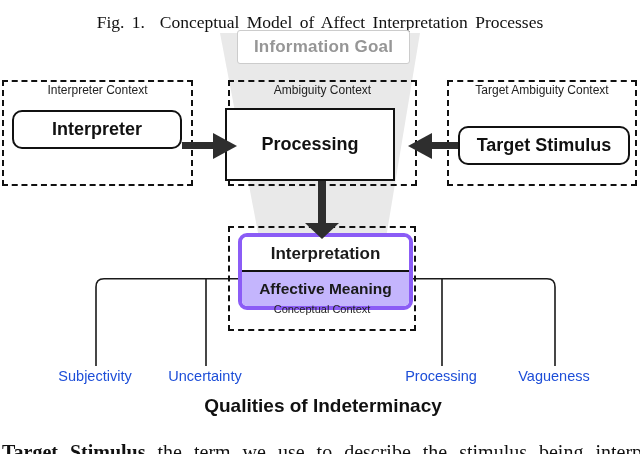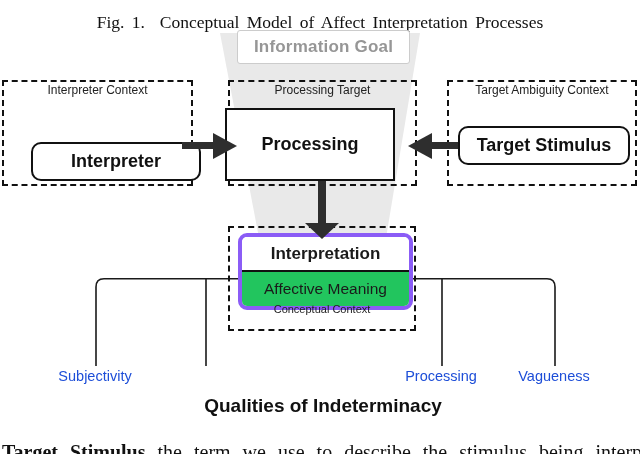--- a/index.html
+++ b/index.html
@@ -47,22 +47,22 @@
   .interp-stack{
     top:233px;left:238px;width:167px;height:69px;border:4px solid #8b5cf6;
     border-radius:9px;overflow:hidden;z-index:3;background:#fff;
     display:flex;flex-direction:column;
   }
   .interp-top{
     flex:0 0 33px;background:#fff;display:flex;align-items:center;justify-content:center;
     font-weight:bold;font-size:17px;border-bottom:2px solid #111;
   }
   .interp-bottom{
-    flex:1;background:#22c55e;display:flex;align-items:center;justify-content:center;
-    font-weight:normal;font-size:15.5px;
+    flex:1;background:#c4b5fd;display:flex;align-items:center;justify-content:center;
+    font-weight:bold;font-size:15.5px;
   }
   
   svg.connector{top:0;left:0;z-index:1;}
   .quality{
     top:368px;transform:translateX(-50%);font-size:14.5px;color:#1d4ed8;white-space:nowrap;z-index:2;
   }
   .qualities-title{
     top:395px;left:0;width:646px;text-align:center;font-weight:bold;font-size:19px;color:#111;z-index:2;
   }
   .body-line{
@@ -83,26 +83,26 @@
   <svg class="abs connector" width="640" height="454" viewBox="0 0 640 454">
     <path d="M96,366 L96,287 Q96,278.8 104,278.8 L547,278.8 Q555,278.8 555,287 L555,366 M206,278.8 L206,366 M442,278.8 L442,366" fill="none" stroke="#1a1a1a" stroke-width="1.6"></path>
   </svg>
 
   <div class="abs info-goal">
     <span>Information Goal</span>
   </div>
 
   <div class="abs dashed-box" style="left:2px;top:80px;width:187px;height:102px;"></div>
   <div class="abs ctx-label" style="left:2px;top:83px;width:191px;">Interpreter Context</div>
-  <div class="abs solid-box rounded" style="left:12px;top:142px;width:166px;height:35px;margin-left:19px;">
+  <div class="abs solid-box rounded" style="left:12px;top:110px;width:166px;height:35px;">
     <span>Interpreter</span>
   </div>
 
   <div class="abs dashed-box" style="left:228px;top:80px;width:185px;height:102px;"></div>
-  <div class="abs ctx-label" style="left:228px;top:83px;width:189px;">Processing Target</div>
+  <div class="abs ctx-label" style="left:228px;top:83px;width:189px;">Ambiguity Context</div>
   <div class="abs solid-box" style="left:225px;top:108px;width:166px;height:69px;">
     <span>Processing</span>
   </div>
 
   <div class="abs dashed-box" style="left:447px;top:80px;width:186px;height:102px;"></div>
   <div class="abs ctx-label" style="left:447px;top:83px;width:190px;">Target Ambiguity Context</div>
   <div class="abs solid-box rounded" style="left:458px;top:126px;width:168px;height:35px;">
     <span>Target Stimulus</span>
   </div>
 
@@ -120,20 +120,21 @@
     <div class="interp-top">
       <span>Interpretation</span>
     </div>
     <div class="interp-bottom">
       <span>Affective Meaning</span>
     </div>
   </div>
   <div class="abs ctx-label" style="left:228px;top:303px;width:188px;font-size:11px;">Conceptual Context</div>
 
   <div class="abs quality" style="left:95px;">Subjectivity</div>
+  <div class="abs quality" style="left:205px;">Uncertainty</div>
   <div class="abs quality" style="left:441px;">Processing</div>
   <div class="abs quality" style="left:554px;">Vagueness</div>
 
   <div class="abs qualities-title">Qualities of Indeterminacy</div>
 
   <div class="abs body-line">
     <span class="lead">Target Stimulus</span>
     <span>the term we use to describe the stimulus being interpreted, would</span>
   </div>
 

